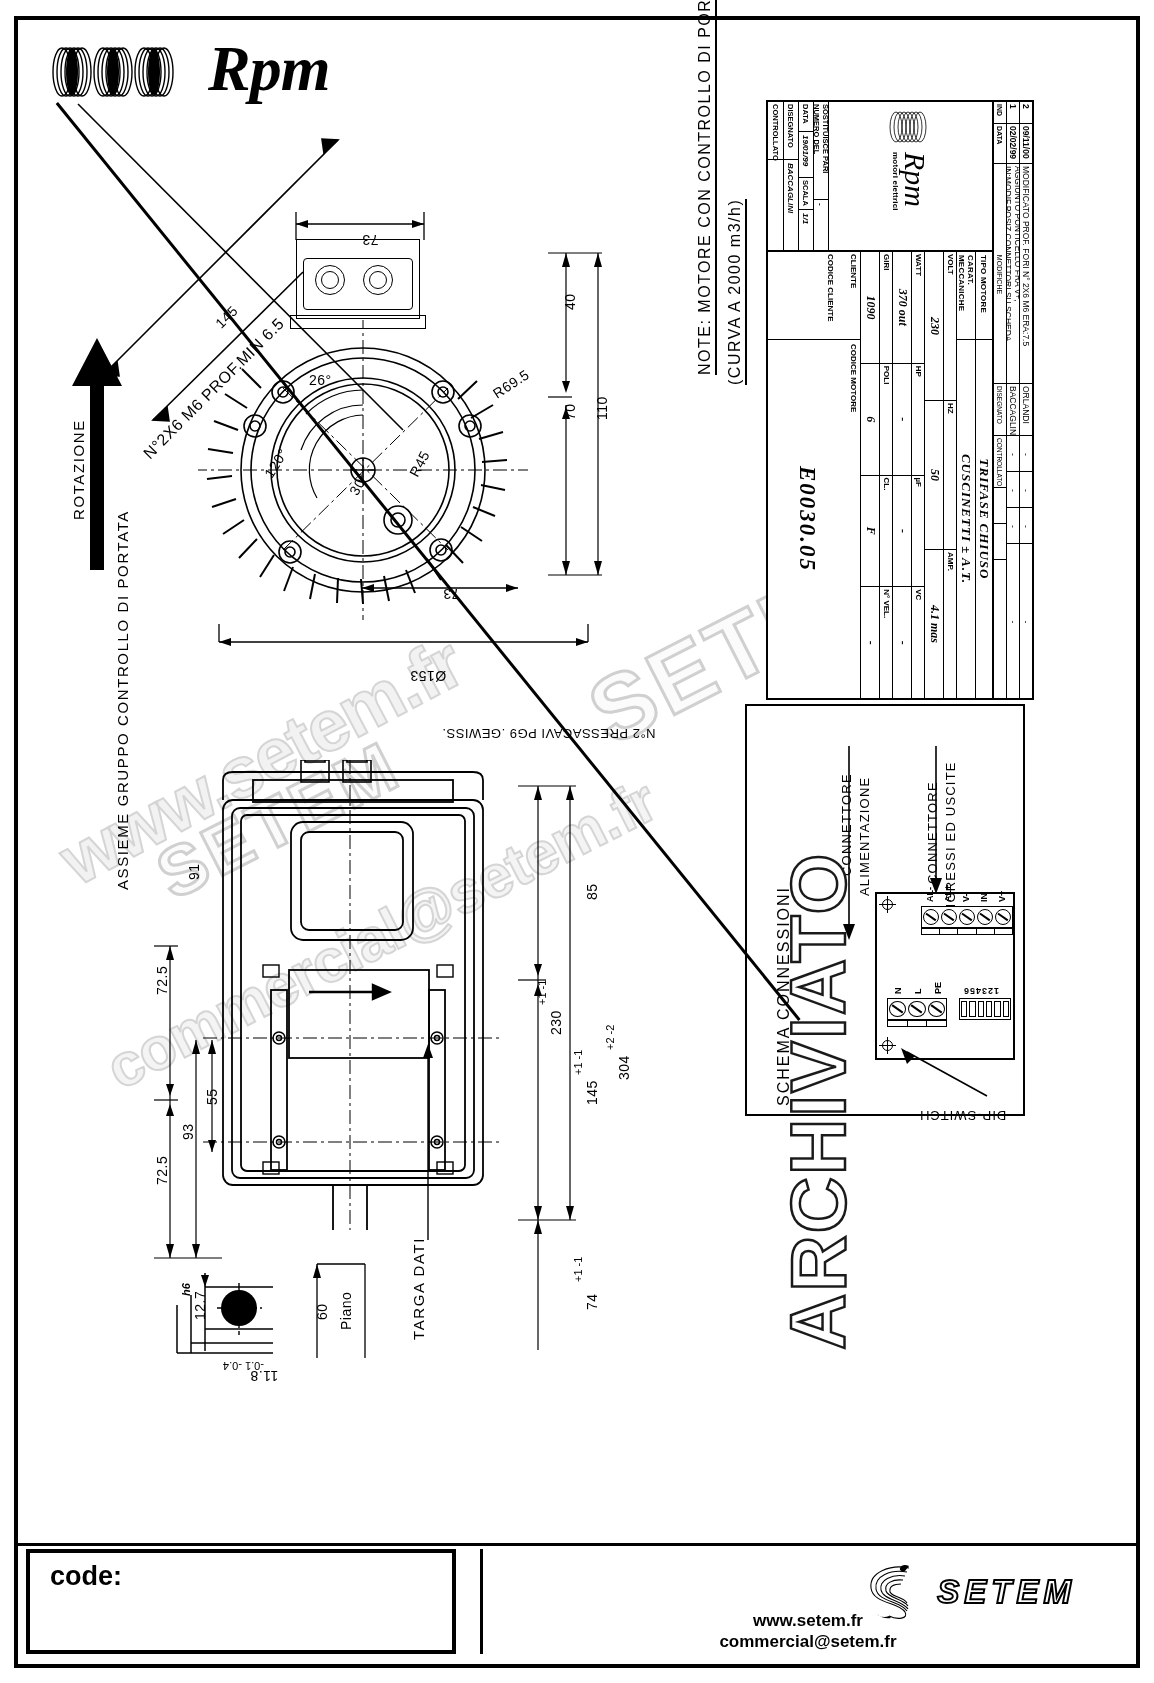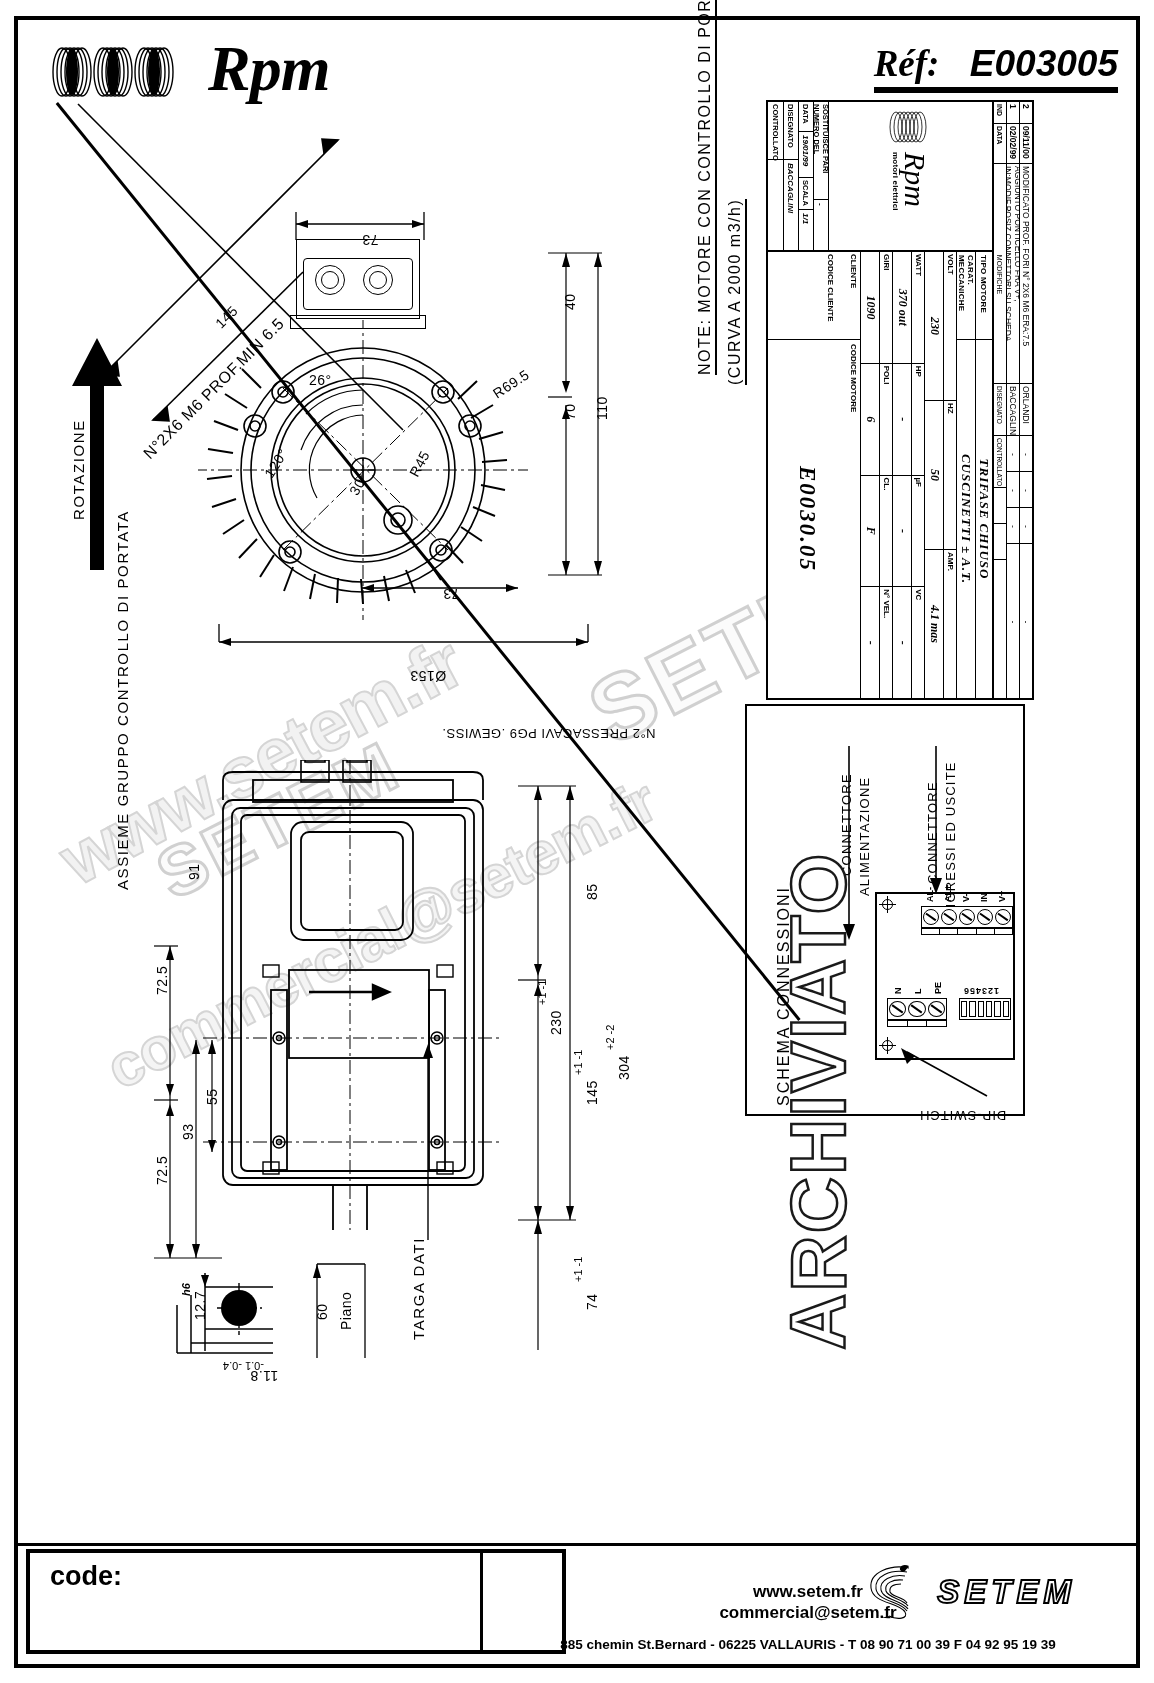--- a/index.html
+++ b/index.html
@@ -167,21 +167,21 @@
             -webkit-text-stroke:2px #d5d5d5; color:#f4f4f4;}
   .wm-arch { font-size:78px; font-family:"Liberation Sans",sans-serif; letter-spacing:2px;
             color:#ffffff; -webkit-text-stroke:2.5px #1a1a1a; }
 
   
   .diag { position:absolute; background:#000; transform-origin:0 0; height:2.5px;}
 
   
   .footer-sep { position:absolute; left:0; bottom:118px; width:100%; height:3px; background:#000;}
   .code-box {
-    position:absolute; left:8px; bottom:10px; width:540px; height:105px;
+    position:absolute; left:8px; bottom:10px; width:430px; height:105px;
     border:4px solid #000; background:#fff;
   }
   .code-label { position:absolute; left:20px; top:8px; font-size:27px; font-weight:bold;}
   .code-value { position:absolute; left:110px; top:32px; font-size:56px; font-weight:bold; letter-spacing:-1px;}
   .vsep { position:absolute; left:462px; bottom:10px; width:3px; height:105px; background:#000;}
   .foot-center { position:absolute; left:470px; bottom:12px; width:640px; text-align:center;}
   .foot-web { font-size:17px; font-weight:bold; line-height:1.25;}
   .foot-addr { font-size:13.5px; font-weight:bold; margin-top:14px;}
   .setem-logo { position:absolute; right:60px; bottom:42px; display:flex; align-items:center; gap:6px;}
   .setem-word {
@@ -224,24 +224,20 @@
       </g>
       <g fill="#000">
         <ellipse cx="24" cy="28" rx="6" ry="23"></ellipse>
         <ellipse cx="65" cy="28" rx="6" ry="23"></ellipse>
         <ellipse cx="106" cy="28" rx="6" ry="23"></ellipse>
       </g>
     </svg>
     <div class="logo-word">Rpm</div>
   </div>
 
-  <div class="ref-block">
-    <span class="ref-label">Réf:</span>
-    <span class="ref-value">E003005</span>
-  </div>
 
   <div class="wm wm-www" style="left:22px; top:700px; transform:rotate(-28deg);">www.setem.fr</div>
   <div class="wm wm-setem" style="left:560px; top:570px; transform:rotate(-27deg);">SETEM</div>
   <div class="wm wm-setem" style="left:130px; top:760px; transform:rotate(-27deg); font-size:70px;">SETEM</div>
   <div class="wm wm-mail" style="left:60px;  top:880px; transform:rotate(-27deg);">commercial@setem.fr</div>
 
   <div>
 
     <svg style="position:absolute; left:52px; top:318px; width:54px; height:235px;">
       <polygon points="27,0 52,48 34,48 34,232 20,232 20,48 2,48" fill="#000"></polygon>
@@ -804,21 +800,20 @@
   <div class="footer-sep"></div>
 
   <div class="code-box">
     <div class="code-label">code:</div>
   </div>
   <div class="vsep"></div>
 
   <div class="foot-center">
     <div class="foot-web">www.setem.fr</div>
     <div class="foot-web">commercial@setem.fr</div>
-    <div class="foot-addr">885 chemin St.Bernard  -  06225 VALLAURIS  -  T 08 90 71 00 39   F 04 92 95 19 39</div>
   </div>
 
   <div class="setem-logo">
     <svg width="70" height="60" viewBox="0 0 70 60">
       <g fill="none" stroke="#000" stroke-width="1.1">
         <path d="M48 6 C30 2 8 10 10 26 C12 42 38 40 44 50 C48 57 36 58 28 54"></path>
         <path d="M46 10 C30 7 13 14 15 27 C17 40 40 39 46 49"></path>
         <path d="M44 14 C31 12 18 18 20 28 C22 38 41 38 47 47"></path>
         <path d="M42 18 C32 17 23 21 25 29 C27 36 42 37 47 44"></path>
         <path d="M40 22 C33 22 28 24 29 30 C31 35 43 35 46 41"></path>

